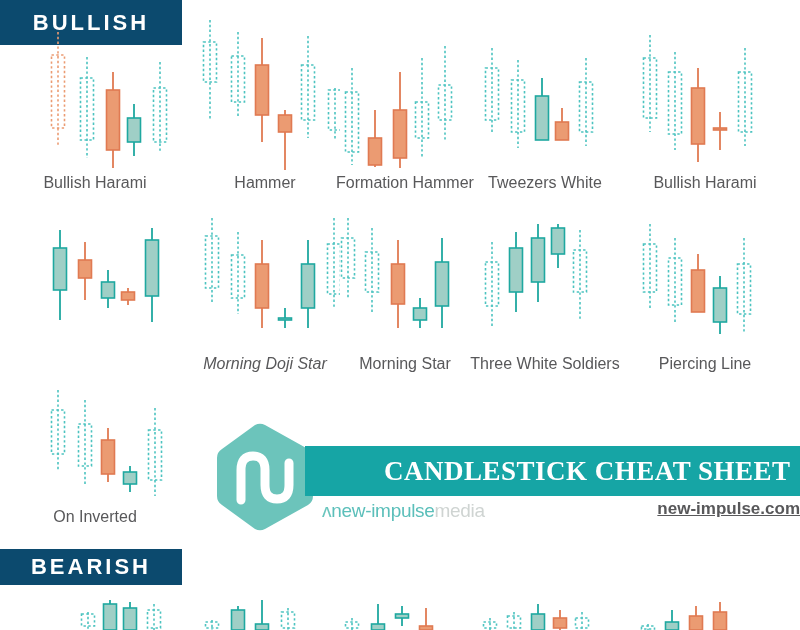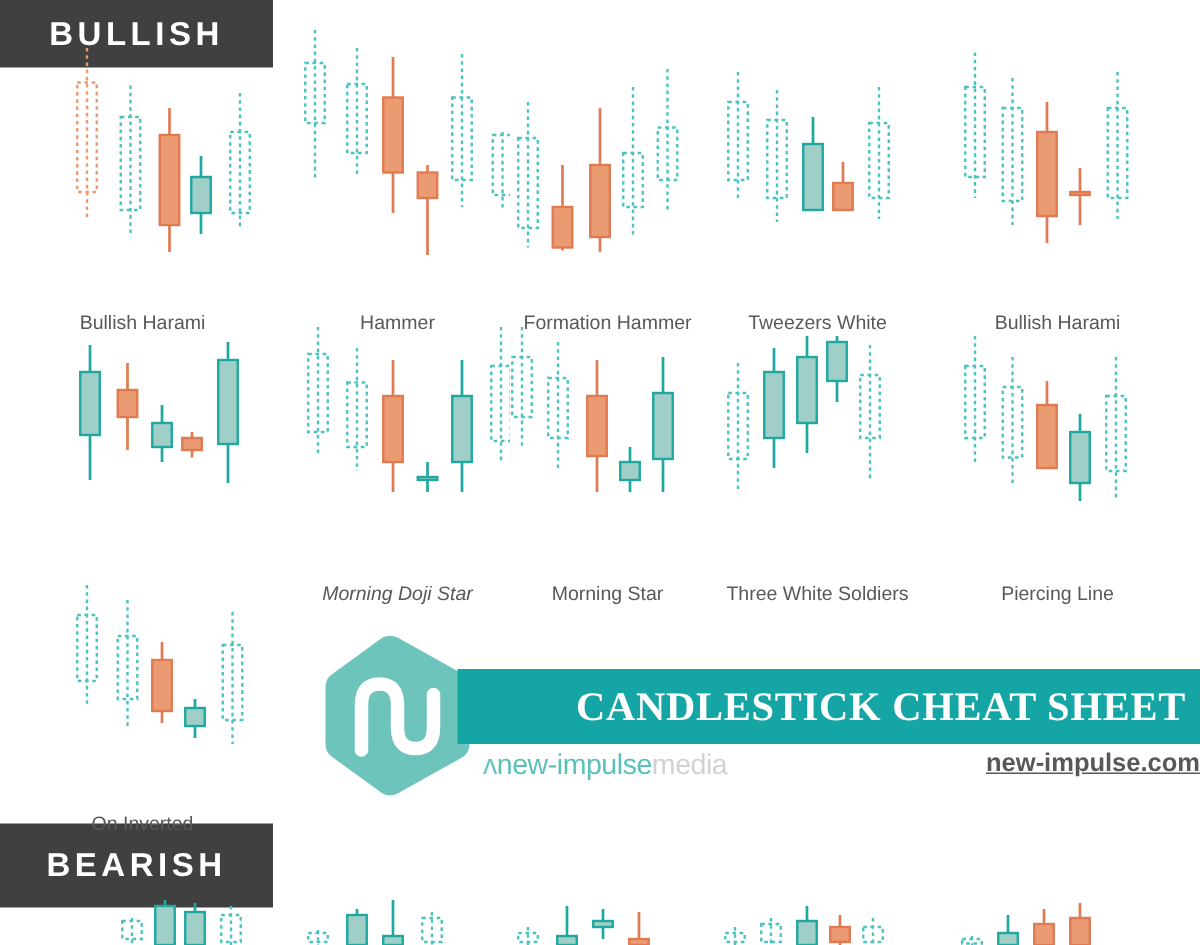--- a/index.html
+++ b/index.html
@@ -11,51 +11,50 @@
     width: 800px;
     height: 630px;
     position: relative;
     overflow: hidden;
     font-family: "Liberation Sans", sans-serif;
     background: #ffffff;
   }
   .section-banner {
     position: absolute;
     left: 0;
-    background: #404040;
+    background: #0c4a6e;
     color: #ffffff;
     font-weight: bold;
     font-size: 22px;
     letter-spacing: 3px;
     display: flex;
     align-items: center;
     justify-content: center;
     box-sizing: border-box;
   }
   #bullish-banner { top: 0; width: 182px; height: 45px; }
-  #bearish-banner { top: 549px; width: 182px; height: 56px; }
+  #bearish-banner { top: 549px; width: 182px; height: 36px; }
 
   .pattern-cell {
     position: absolute;
     box-sizing: border-box;
   }
   .pattern-chart {
     position: absolute;
     left: 0;
     top: 0;
   }
   .pattern-label {
     position: absolute;
     width: 100%;
     text-align: center;
-    font-size: 13px;
+    font-size: 16px;
     color: #58585a;
     line-height: 13px;
     font-family: "Liberation Sans", sans-serif;
-    margin-top: 32px;
   }
 
   
   #brand-block {
     position: absolute;
     left: 215px;
     top: 423px;
     width: 585px;
     height: 108px;
   }

